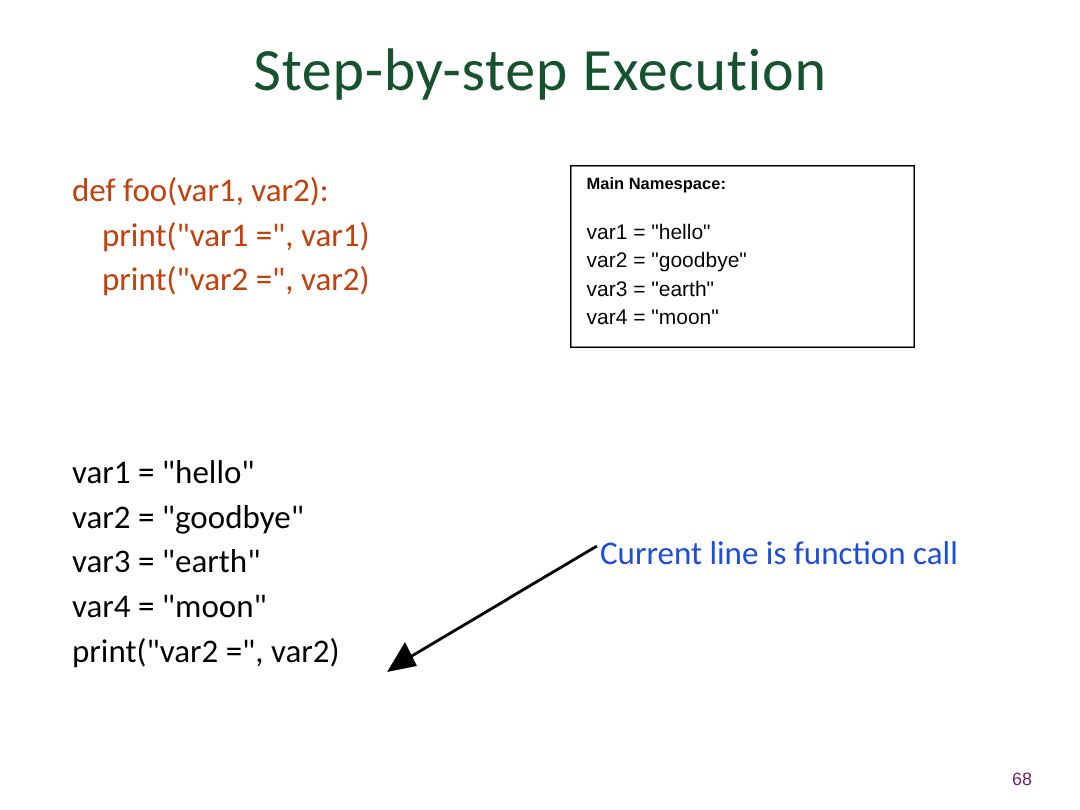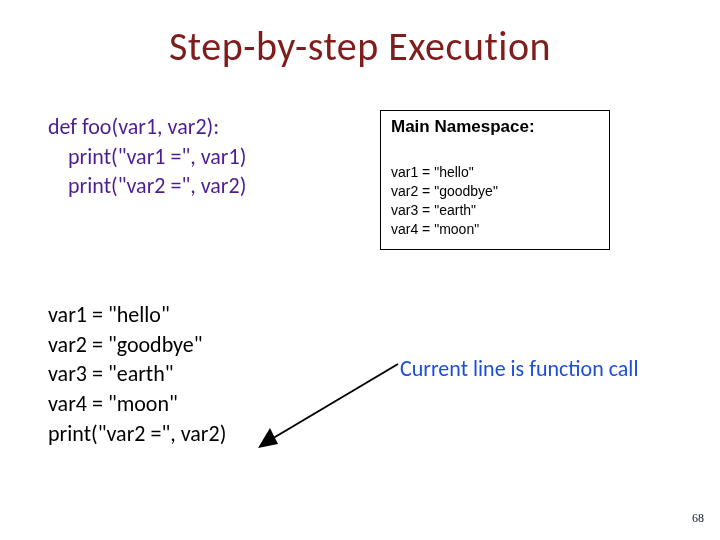--- a/index.html
+++ b/index.html
@@ -8,30 +8,30 @@
     height: 540px;
     background: #fff;
     font-family: Calibri, Arial, sans-serif;
     position: relative;
     overflow: hidden;
   }
   .title {
     text-align: center;
     font-size: 40px;
     font-weight: 400;
-    color: #7f1d1d;
+    color: #14532d;
     margin-top: 22px;
     letter-spacing: 0.5px;
   }
   .code-left {
     position: absolute;
     left: 48px;
     top: 112px;
     font-size: 22px;
-    color: #4c1d95;
+    color: #c2410c;
     line-height: 1.35;
   }
   .code-indent {
     padding-left: 20px;
   }
   .code-bottom {
     position: absolute;
     left: 48px;
     top: 300px;
     font-size: 22px;
@@ -41,23 +41,23 @@
   .ns-box {
     position: absolute;
     left: 380px;
     top: 110px;
     width: 230px;
     border: 1.5px solid #000;
     padding: 6px 10px 10px 10px;
     font-family: Verdana, Arial, sans-serif;
   }
   .ns-title {
-    font-size: 17px;
+    font-size: 11px;
     font-weight: 700;
-    margin-bottom: 26px;
+    margin-bottom: 16px;
   }
   .ns-line {
     font-size: 14px;
     line-height: 1.35;
   }
   .annotation {
     position: absolute;
     left: 400px;
     top: 355px;
     font-size: 22px;
@@ -66,25 +66,25 @@
   .arrow-svg {
     position: absolute;
     left: 258px;
     top: 354px;
     width: 150px;
     height: 98px;
     pointer-events: none;
   }
   .pagenum {
     position: absolute;
-    right: 16px;
+    right: 32px;
     bottom: 14px;
     font-size: 12px;
-    color: #0f172a;
-    font-family: Liberation Serif, serif;
+    color: #701a75;
+    font-family: Liberation Sans, sans-serif;
   }
 </style>
 </head>
 <body>
 
 <div class="title">Step-by-step Execution</div>
 
 <div class="code-left">
   <div>def foo(var1, var2):</div>
   <div class="code-indent">print("var1 =", var1)</div>

